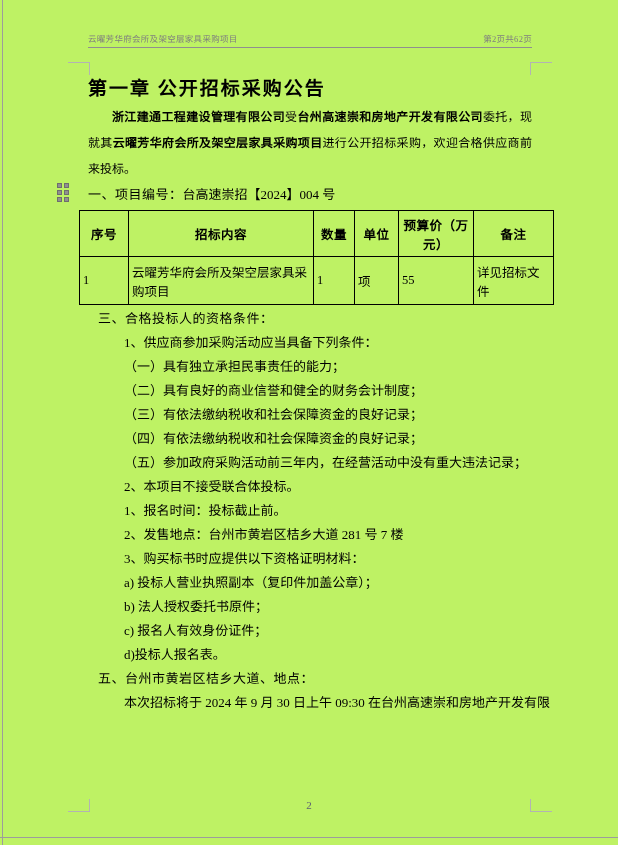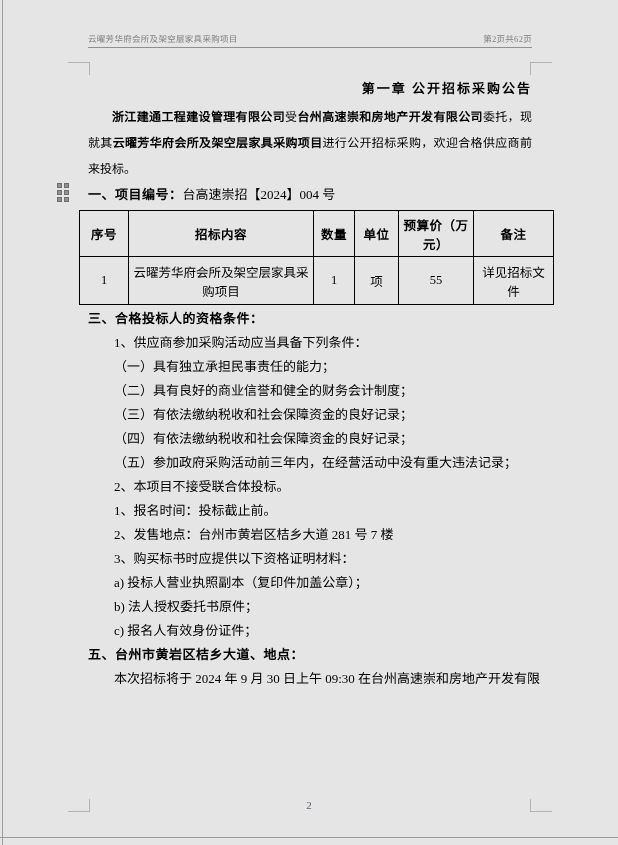--- a/index.html
+++ b/index.html
@@ -1,18 +1,18 @@
 <!DOCTYPE html>
 <html lang="zh-CN"><head>
 <meta charset="utf-8">
 <style>
   * { margin:0; padding:0; box-sizing:border-box; }
   html,body { background:#ffffff; }
   .canvas {
-    position:relative; width:618px; height:845px; background:#e5e5e5;
+    position:relative; width:618px; height:845px; background:#bef264;
     font-family:"Liberation Serif","DejaVu Serif",serif; color:#000000; overflow:hidden;
   }
   
   .edge-left  { position:absolute; left:2px; top:0; width:1px; height:845px; background:#9c9c9c; }
   .edge-bottom{ position:absolute; left:0; top:837px; width:618px; height:1px; background:#9c9c9c; }
 
   
   .pg-header {
     position:absolute; left:88px; top:34px; width:444px;
     border-bottom:1px solid #8f8f8f; padding-bottom:3px;
@@ -29,29 +29,29 @@
 
   
   .drag-handle {
     position:absolute; left:57px; top:183px; width:17px; height:20px;
     display:grid; grid-template-columns:repeat(2,5px); grid-auto-rows:5px; gap:2px; cursor:move;
   }
   .drag-handle i { display:block; background:#909090; border:1px solid #6e6e6e; }
 
   
   .content { position:absolute; left:88px; top:74px; width:444px; font-size:13px; }
-  .title   { font-size:13px; font-weight:bold; text-align:right; letter-spacing:2px; line-height:30px; height:30px; }
+  .title   { font-size:19px; font-weight:bold; text-align:left; letter-spacing:2px; line-height:30px; height:30px; }
   .intro   { font-size:12px; text-indent:2em; text-align:justify; line-height:26px; letter-spacing:0; }
   .line    { line-height:26px; white-space:nowrap; }
-  .line.l24{ line-height:24px; }
-  .sec-label { font-weight:bold; letter-spacing:0.5px; }
+  .line.l24{ line-height:24px;margin-left:10px; }
+  .sec-label { font-weight:normal; letter-spacing:0.5px; }
   .sub     { padding-left:26px; }
 
   table { border-collapse:collapse; table-layout:fixed; width:474px; margin:2px 0 2px -9px;
-          text-align:center; font-size:12.5px; }
+          font-size:12.5px; }
   th,td { border:1px solid #000; padding:1px 3px; vertical-align:middle; overflow:hidden; }
   th { font-weight:bold; height:46px; letter-spacing:0.5px; }
   td { height:48px; }
 
   .pg-footer { position:absolute; left:0; top:799px; width:618px; text-align:center;
                font-size:11px; color:#5c6272; }
 </style>
 </head>
 <body>
 
@@ -125,20 +125,21 @@
     <div class="line l24 sub">（四）有依法缴纳税收和社会保障资金的良好记录；</div>
     <div class="line l24 sub">（五）参加政府采购活动前三年内，在经营活动中没有重大违法记录；</div>
     <div class="line l24 sub">2、本项目不接受联合体投标。</div>
 
     <div class="line l24 sub">1、报名时间：投标截止前。</div>
     <div class="line l24 sub">2、发售地点：台州市黄岩区桔乡大道 281 号 7 楼</div>
     <div class="line l24 sub">3、购买标书时应提供以下资格证明材料：</div>
     <div class="line l24 sub">a) 投标人营业执照副本（复印件加盖公章）；</div>
     <div class="line l24 sub">b) 法人授权委托书原件；</div>
     <div class="line l24 sub">c) 报名人有效身份证件；</div>
+    <div class="line l24 sub">d)投标人报名表。</div>
 
     <div class="line l24"><span class="sec-label">五、台州市黄岩区桔乡大道、地点：</span></div>
     <div class="line l24" style="text-indent:2em;">本次招标将于 2024 年 9 月 30 日上午 09:30 在台州高速崇和房地产开发有限</div>
 
   </div>
 
   <div class="pg-footer">2</div>
 
 </div>
 

